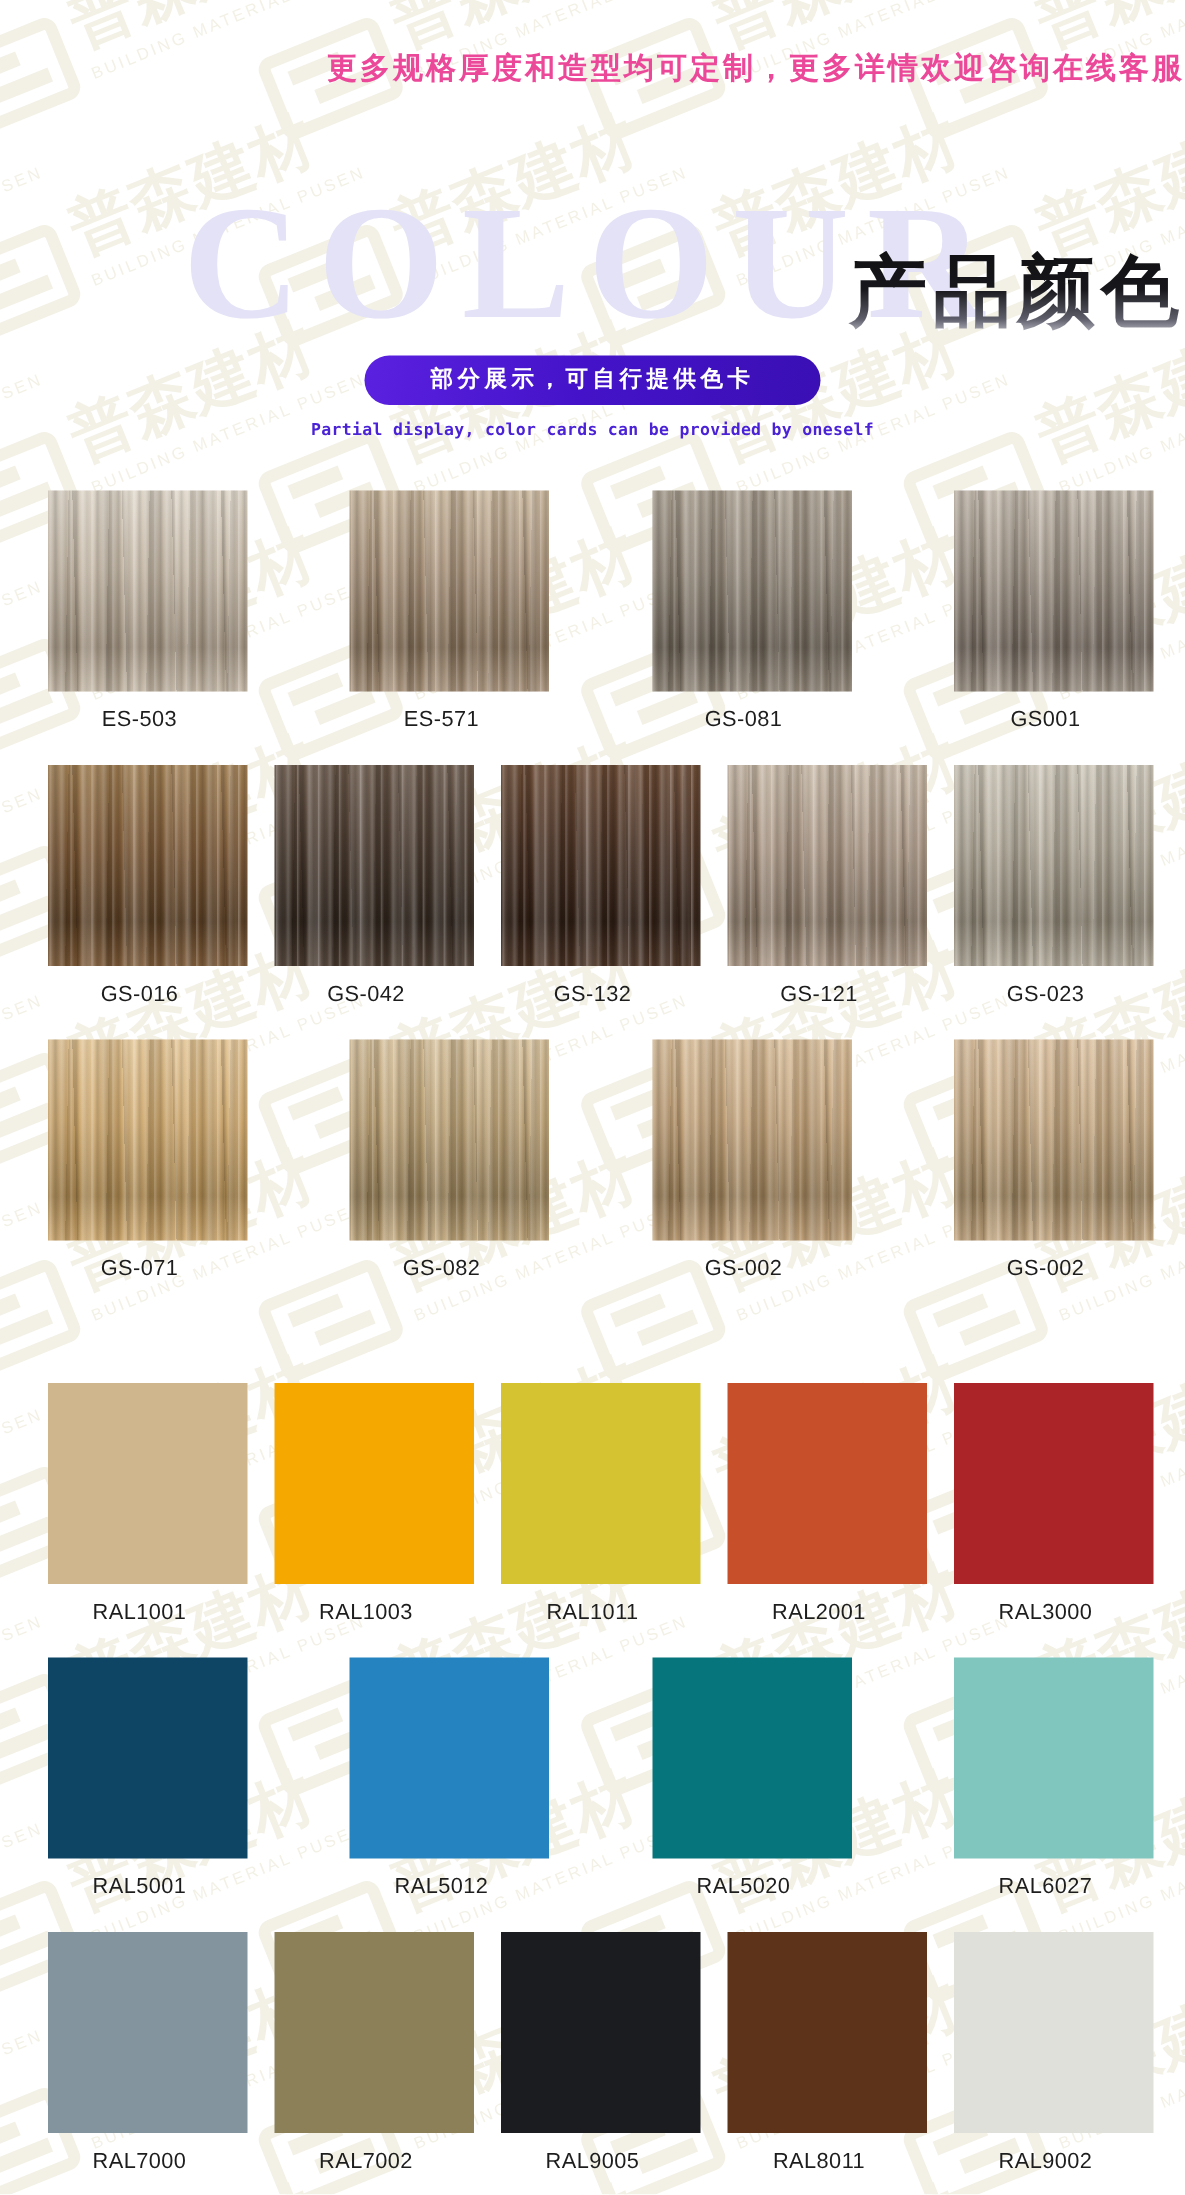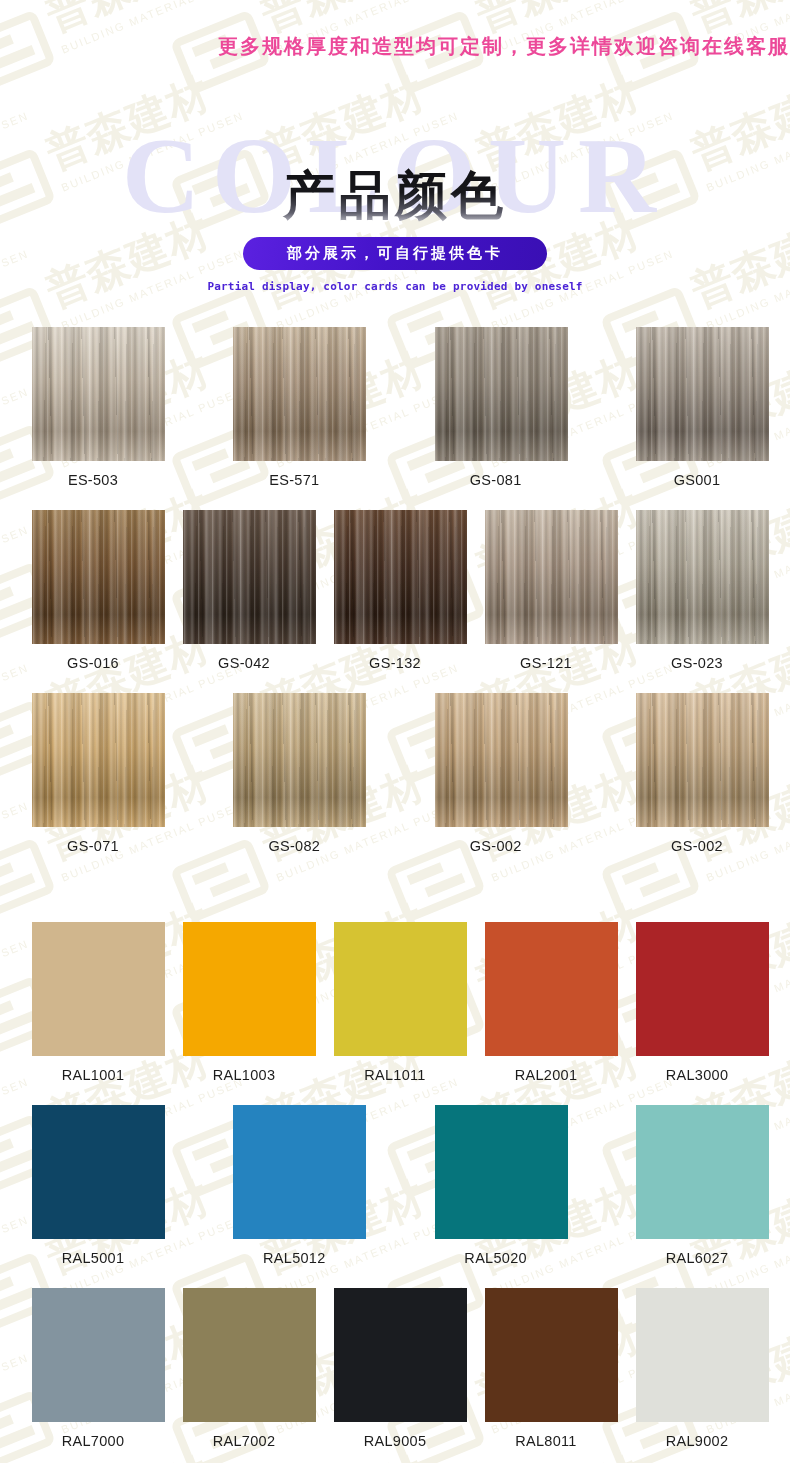--- a/index.html
+++ b/index.html
@@ -117,21 +117,21 @@
     color: #e3e2f7;
     letter-spacing: 12px;
     line-height: 1;
     user-select: none;
   }
   .title-cn {
     position: absolute;
     top: 45px;
     left: 0;
     right: 0;
-    text-align: center;
+    text-align: right;
     font-size: 52px;
     font-weight: bold;
     letter-spacing: 4px;
     line-height: 1.1;
     background: linear-gradient(180deg, #111114 0%, #17171b 45%, #5d5d6a 80%, #c9c9d2 100%);
     -webkit-background-clip: text;
     background-clip: text;
     color: transparent;
     -webkit-text-fill-color: transparent;
   }

